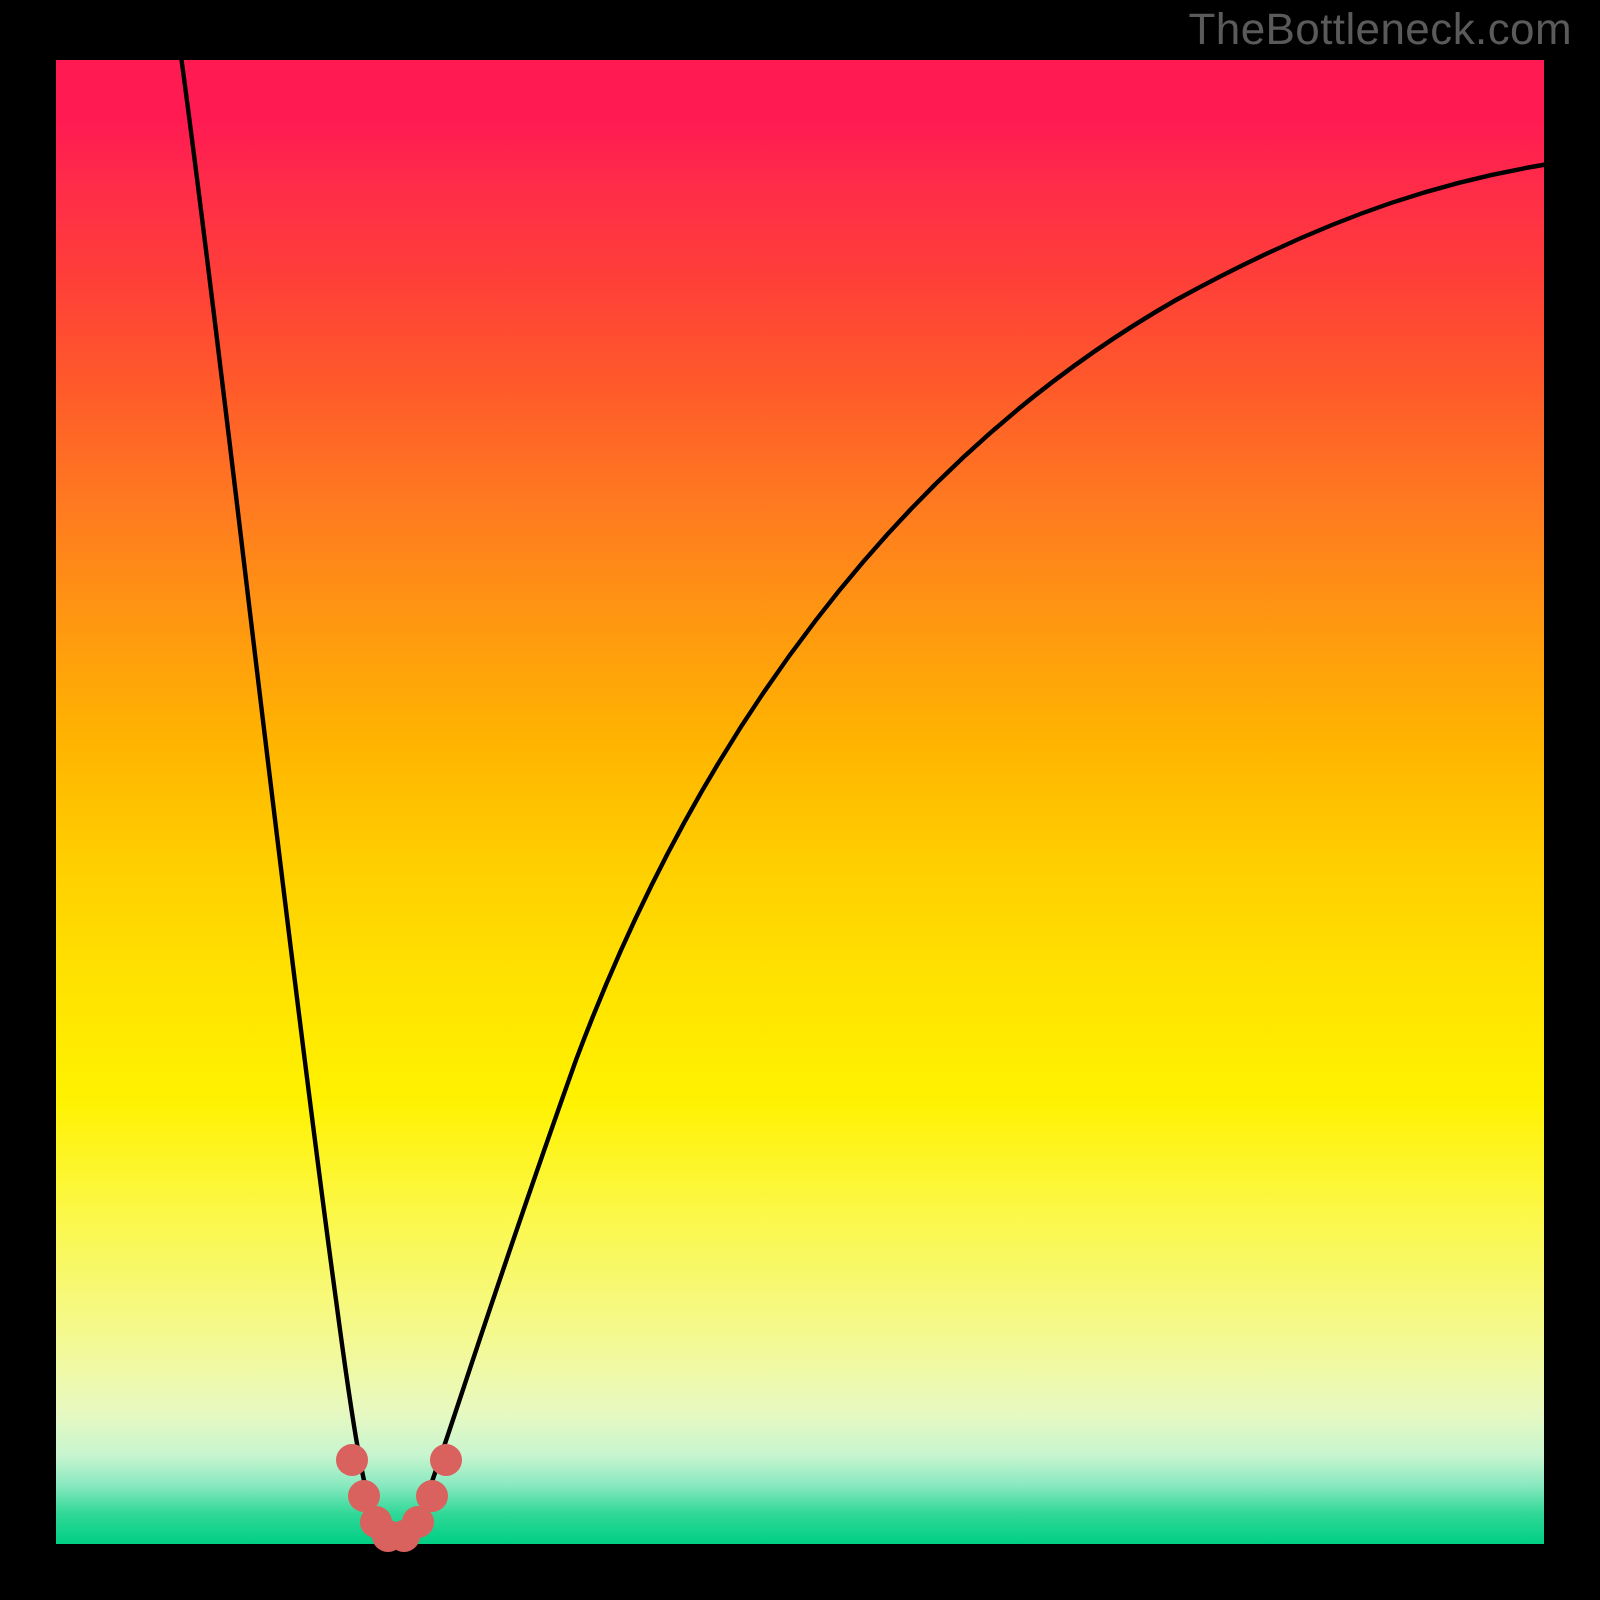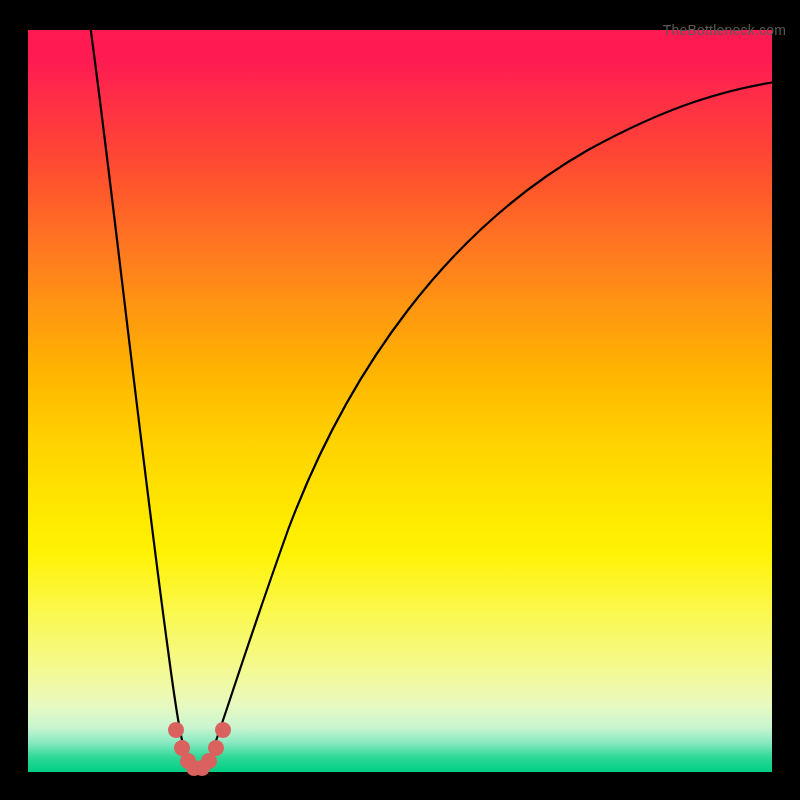--- a/index.html
+++ b/index.html
@@ -6,24 +6,24 @@
   body {
     width: 800px;
     height: 800px;
     background: #000;
     position: relative;
     font-family: Arial, Helvetica, sans-serif;
     overflow: hidden;
   }
   .watermark {
     position: absolute;
-    top: 22px;
+    top: 2px;
     right: 14px;
     color: #5a5a5a;
-    font-size: 14px;
+    font-size: 22px;
     font-weight: 400;
     letter-spacing: 0.2px;
     z-index: 5;
   }
   .plot {
     position: absolute;
     left: 28px;
     top: 30px;
     width: 744px;
     height: 742px;

